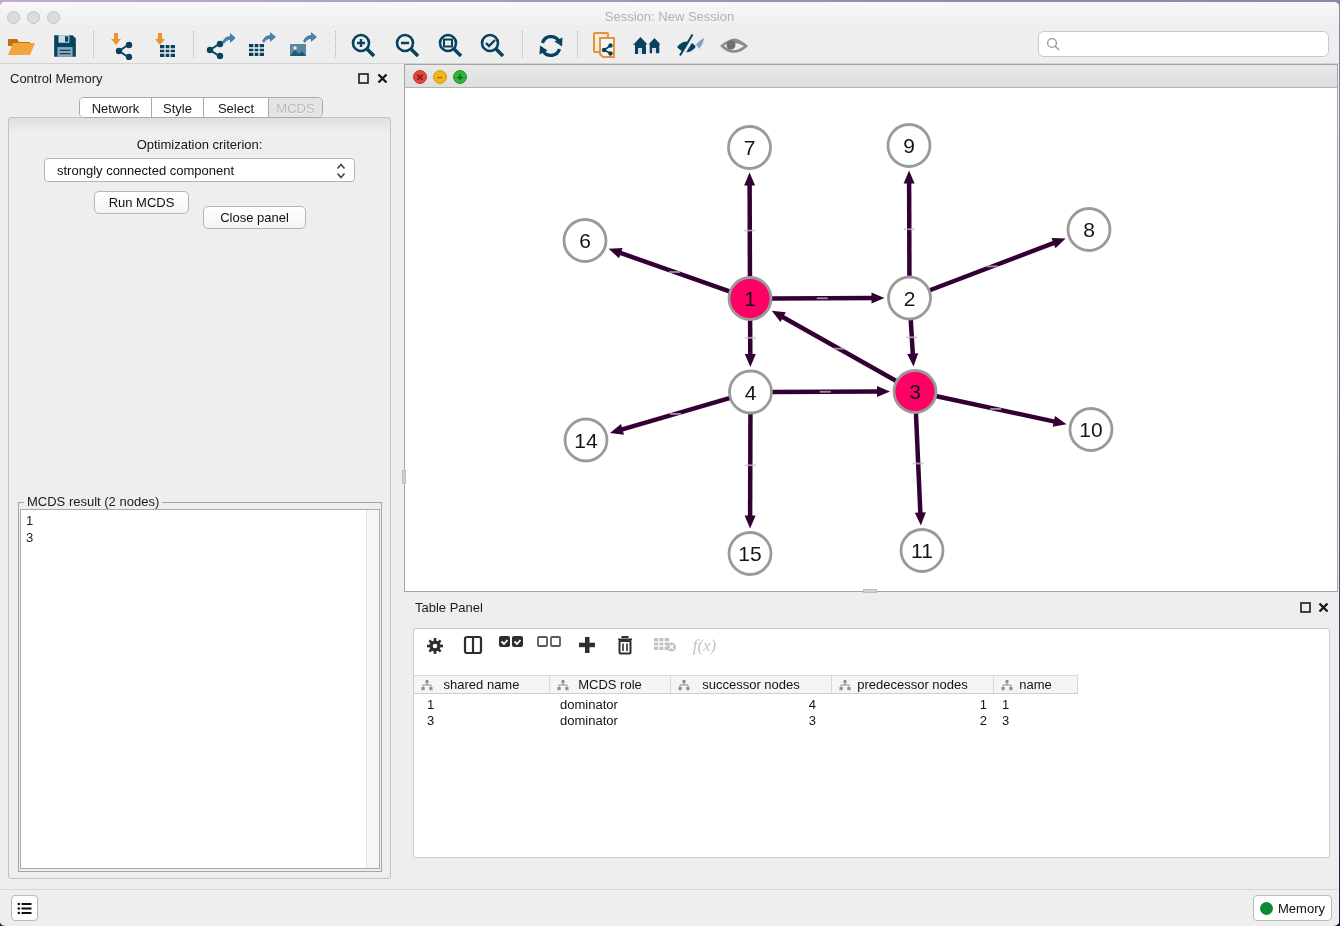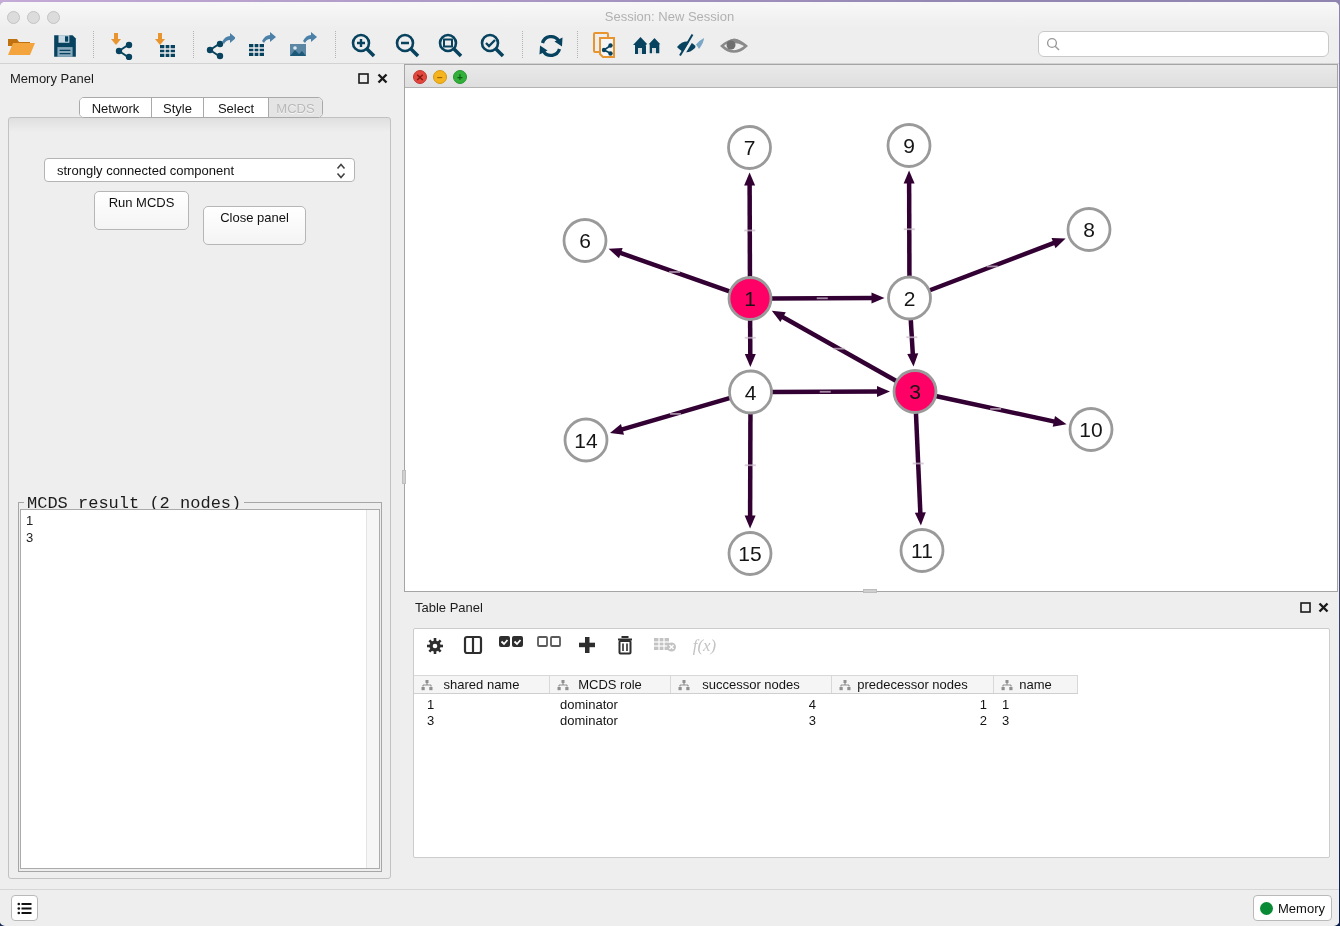--- a/index.html
+++ b/index.html
@@ -23,25 +23,25 @@
 .cp-close { left:377px; top:73px; }
 .tabgroup { position:absolute; display:flex; border:1px solid #a9a9a9; border-radius:5px; overflow:hidden; background:#fff; }
 .tabgroup .tab { font-size:13px; color:#151515; text-align:center; padding-top:3px; height:100%; background:#fff; border-left:1px solid #a9a9a9; }
 .tabgroup .tab:first-child { border-left:none; }
 .tabgroup .tab.disabled { background:#e4e4e4; color:#b9b9b9; text-shadow:0 1px 0 #f6f6f6; }
 .cp-tabs { left:79px; top:97px; width:244px; height:21px; }
 .cp-panel { left:8px; top:117px; width:383px; height:762px; border:1px solid #c2c2c2; border-radius:3px; background:linear-gradient(#dfdfdf, #eeeeee 14px); }
 .opt-label { left:0; top:137px; width:399px; text-align:center; font-size:13px; color:#151515; }
 .selectbox { left:44px; top:158px; width:311px; height:24px; background:#fff; border:1px solid #b4b4b4; border-radius:4px; }
 .selectbox .val { position:absolute; left:12px; top:4px; font-size:13px; color:#111; }
-.btn { position:absolute; height:39px; background:linear-gradient(#ffffff,#f4f4f4); border:1px solid #b6b6b6; border-radius:5px; font-size:13px; color:#111; text-align:center; padding-top:3px; }
+.btn { position:absolute; height:23px; background:linear-gradient(#ffffff,#f4f4f4); border:1px solid #b6b6b6; border-radius:5px; font-size:13px; color:#111; text-align:center; padding-top:3px; }
 .run-btn { left:94px; top:191px; width:95px; }
 .close-btn { left:203px; top:206px; width:103px; }
 .result-group { left:18px; top:502px; width:364px; height:370px; border:1px solid #a6a6a6; }
-.result-label { left:24px; top:494px; font-size:17px; color:#1b1b1b; background:#eeeeee; padding:0 3px;font-family:Liberation Mono, monospace; }
+.result-label { left:24px; top:494px; font-size:13px; color:#1b1b1b; background:#eeeeee; padding:0 3px; }
 .result-area { left:20px; top:509px; width:360px; height:360px; background:#fff; border:1px solid #ababab; font-size:13px; color:#222; line-height:17px; padding:2px 0 0 5px; }
 .result-scroll { left:366px; top:510px; width:13px; height:358px; background:#f6f6f6; border-left:1px solid #e4e4e4; }
 
 .netwin { left:404px; top:64px; width:934px; height:528px; border:1px solid #a5a5a5; background:#fff; }
 .net-titlebar { position:absolute; left:0; top:0; width:932px; height:23px; background:linear-gradient(#e9e9e9,#dedede); border-bottom:1px solid #b3b3b3; }
 .net-title { position:absolute; width:100%; text-align:center; top:4px; font-size:13px; color:#1b1b1b; }
 .stoplight { position:absolute; top:4.5px; width:14px; height:14px; border-radius:50%; font-size:10px; font-weight:bold; text-align:center; line-height:14px; }
 #graph-svg { position:absolute; left:0; top:24px; }
 .splitter-dash-bottom { left:863px; top:589px; width:14px; height:4px; background:#cfcfcf; border:1px solid #bdbdbd; }
 .splitter-dash-left { left:402px; top:470px; width:4px; height:14px; background:#cfcfcf; border:1px solid #bdbdbd; }
@@ -233,36 +233,37 @@
         <div class="tbsep" style="left:522px"></div>
         <div class="tbsep" style="left:577px"></div>
       </div>
   <div class="searchbox abs">
     <svg width="15" height="15" viewBox="0 0 15 15">
           <circle cx="6" cy="6" r="4.4" fill="none" stroke="#9a9a9a" stroke-width="1.4"></circle>
           <line x1="9.2" y1="9.2" x2="13" y2="13" stroke="#9a9a9a" stroke-width="1.4"></line>
         </svg>
   </div>
 
-  <div class="abs cp-title">Memory Panel</div>
+  <div class="abs cp-title">Control Memory</div>
   <svg class="abs cp-float" width="11" height="11">
         <rect x="1" y="1" width="9" height="9" fill="none" stroke="#1a1a1a" stroke-width="1.6"></rect>
       </svg>
   <svg class="abs cp-close" width="11" height="11">
         <path d="M1.5 1.5 L9.5 9.5 M9.5 1.5 L1.5 9.5" stroke="#1a1a1a" stroke-width="2.4"></path>
       </svg>
 
   <div class="abs cp-panel"></div>
   <div class="tabgroup cp-tabs" id="cp-tabs">
         <div class="tab " style="width:71px">Network</div>
         <div class="tab " style="width:52px">Style</div>
         <div class="tab " style="width:65px">Select</div>
         <div class="tab disabled" style="width:54px">MCDS</div>
       </div>
 
+  <div class="abs opt-label">Optimization criterion:</div>
   <div class="abs selectbox">
     <span class="val">strongly connected component</span>
     <svg style="position:absolute;right:8px;top:3px" width="10" height="18" viewBox="0 0 10 18">
       <path d="M1.5 6.5 L5 2.5 L8.5 6.5" fill="none" stroke="#444" stroke-width="1.6"></path>
       <path d="M1.5 11.5 L5 15.5 L8.5 11.5" fill="none" stroke="#444" stroke-width="1.6"></path>
     </svg>
   </div>
   <div class="btn run-btn">Run MCDS</div>
   <div class="btn close-btn">Close panel</div>
 

